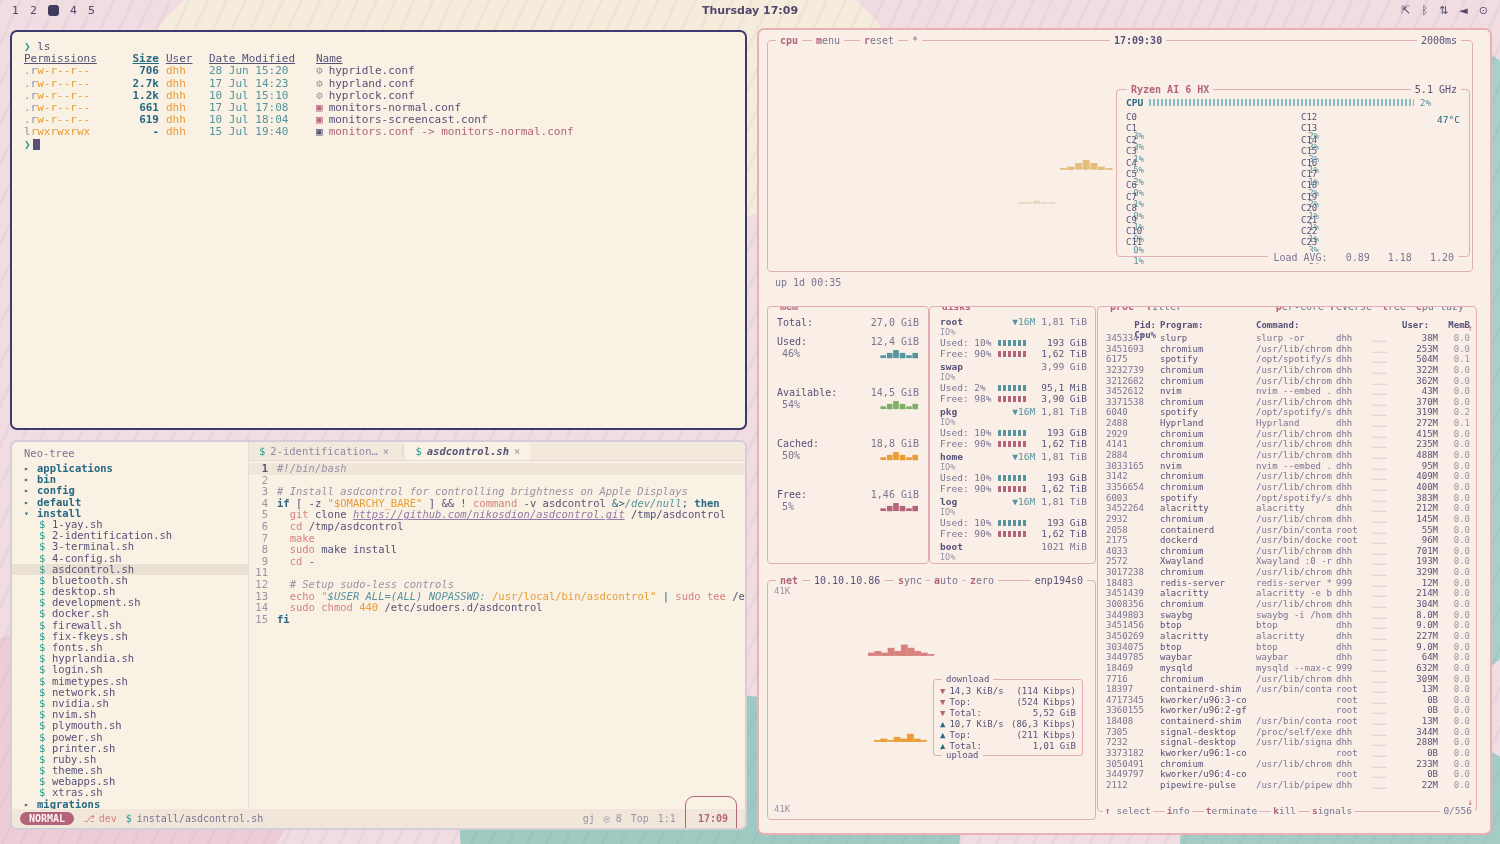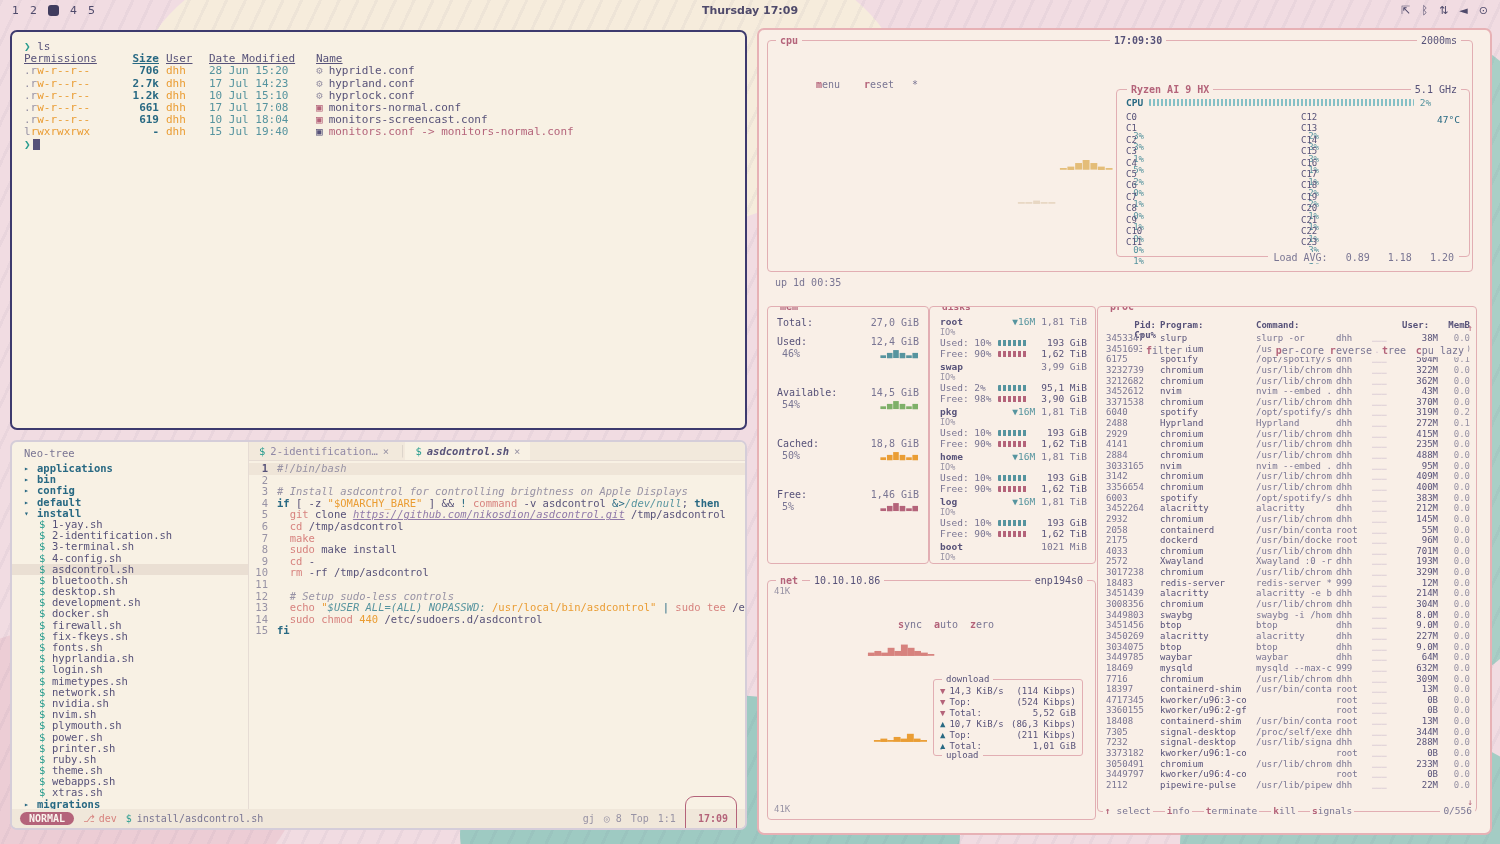--- a/index.html
+++ b/index.html
@@ -85,21 +85,21 @@
   .sl-ficon{color:#2a9d8f;}
   .sl-spacer{flex:1;}
   .sl-dim{color:#9893a5;}
   .sl-clock{border:1px solid #b4637a;color:#b4637a;border-radius:9px;padding:16px 8px;display:flex;gap:4px;font-weight:bold;}
 
   
   #btop{position:absolute;}
   .bx{position:absolute;border:1px solid #e2aeb3;border-radius:4px;}
   .bt,.hbtn,.binfo{position:absolute;top:-7px;background:#f9efe7;padding:0 4px;line-height:13px;white-space:pre;}
   .bt{color:#b4637a;font-weight:bold;}
-  .hbtn{color:#797593;display:inline-block;margin-top:44px;}
+  .hbtn{color:#797593;display:inline-block;}
   .hbtn::first-letter{color:#b4637a;font-weight:bold;}
   .binfo{color:#575279;}
   #cpu-box{left:8px;top:10px;width:706px;height:232px;}
   #cpu-graph{position:absolute;left:292px;top:116px;color:#e4bd78;letter-spacing:1px;font-size:11px;}
   #cpu-graph2{position:absolute;left:250px;top:150px;color:#e8d7c3;letter-spacing:1px;font-size:11px;}
   #cores-panel{position:absolute;left:348px;top:48px;width:354px;height:168px;border:1px solid #e2aeb3;border-radius:4px;padding:6px 9px 4px 9px;}
   .cpu-row{display:flex;align-items:center;gap:6px;height:13px;font-size:9.5px;}
   .cpu-row .cl{color:#286983;font-weight:bold;}
   .cpu-meter{flex:1;height:7px;border-radius:1px;background:repeating-linear-gradient(90deg,#5fb0ba 0 2px,transparent 2px 4px);opacity:.75;}
   .cpu-pct{color:#56949f;}
@@ -394,21 +394,20 @@
       <div id="code">
           <div class="cline cur"><span class="lnum">1</span><span class="lbody"><span class="c-cm">#!/bin/bash</span></span></div>
           <div class="cline"><span class="lnum">2</span><span class="lbody"></span></div>
           <div class="cline"><span class="lnum">3</span><span class="lbody"><span class="c-cm"># Install asdcontrol for controlling brightness on Apple Displays</span></span></div>
           <div class="cline"><span class="lnum">4</span><span class="lbody"><span class="c-kw">if</span><span class="c-tx"> [ -z </span><span class="c-st">"$OMARCHY_BARE"</span><span class="c-tx"> ] &amp;&amp; </span><span class="c-op">!</span><span class="c-tx"> </span><span class="c-fn">command</span><span class="c-tx"> -v asdcontrol </span><span class="c-op">&amp;&gt;</span><span class="c-va">/dev/null</span><span class="c-tx">; </span><span class="c-kw">then</span></span></div>
           <div class="cline"><span class="lnum">5</span><span class="lbody"><span class="c-tx">  </span><span class="c-fn">git</span><span class="c-tx"> clone </span><span class="c-ur">https://github.com/nikosdion/asdcontrol.git</span><span class="c-tx"> /tmp/asdcontrol</span></span></div>
           <div class="cline"><span class="lnum">6</span><span class="lbody"><span class="c-tx">  </span><span class="c-fn">cd</span><span class="c-tx"> /tmp/asdcontrol</span></span></div>
           <div class="cline"><span class="lnum">7</span><span class="lbody"><span class="c-tx">  </span><span class="c-fn">make</span></span></div>
           <div class="cline"><span class="lnum">8</span><span class="lbody"><span class="c-tx">  </span><span class="c-fn">sudo</span><span class="c-tx"> make install</span></span></div>
           <div class="cline"><span class="lnum">9</span><span class="lbody"><span class="c-tx">  </span><span class="c-fn">cd</span><span class="c-tx"> -</span></span></div>
-          <div class="cline"><span class="lnum">10</span><span class="lbody"><span class="c-tx">  </span><span class="c-fn">rm</span><span class="c-tx"> -rf /tmp/asdcontrol</span></span></div>
           <div class="cline"><span class="lnum">11</span><span class="lbody"></span></div>
           <div class="cline"><span class="lnum">12</span><span class="lbody"><span class="c-tx">  </span><span class="c-cm"># Setup sudo-less controls</span></span></div>
           <div class="cline"><span class="lnum">13</span><span class="lbody"><span class="c-tx">  </span><span class="c-fn">echo</span><span class="c-tx"> </span><span class="c-st">"</span><span class="c-va">$USER</span><span class="c-va"> ALL=(ALL) NOPASSWD: </span><span class="c-st">/usr/local/bin/asdcontrol"</span><span class="c-op"> | </span><span class="c-fn">sudo</span><span class="c-tx"> </span><span class="c-fn">tee</span><span class="c-tx"> /etc/sudoe</span></span></div>
           <div class="cline"><span class="lnum">14</span><span class="lbody"><span class="c-tx">  </span><span class="c-fn">sudo</span><span class="c-tx"> </span><span class="c-fn">chmod</span><span class="c-tx"> </span><span class="c-nu">440</span><span class="c-tx"> /etc/sudoers.d/asdcontrol</span></span></div>
           <div class="cline"><span class="lnum">15</span><span class="lbody"><span class="c-kw">fi</span></span></div>
         </div>
     </div>
   </div>
   <div id="statusline">
     <span class="sl-mode">NORMAL</span>
@@ -436,21 +435,21 @@
   <div class="bx" id="cpu-box">
     <span class="bt" style="left:8px">cpu</span>
     <span class="hbtn" style="left:44px">menu</span>
     <span class="hbtn" style="left:92px">reset</span>
     <span class="hbtn" style="left:140px">*</span>
     <span class="binfo" style="left:342px;font-weight:bold">17:09:30</span>
     <span class="binfo" style="right:11px">2000ms</span>
     <div id="cpu-graph">▁▂▄▆▄▂▁</div>
     <div id="cpu-graph2">▁▁▂▁▁</div>
     <div id="cores-panel">
-      <span class="bt" style="left:10px">Ryzen AI 9 HX</span>
+      <span class="bt" style="left:10px">Ryzen AI 6 HX</span>
       <span class="binfo" style="right:8px">5.1 GHz</span>
       <div class="cpu-row">
         <span class="cl">CPU</span>
         <span class="cpu-meter"></span>
         <span class="cpu-pct">2%</span>
         <span class="cpu-temp">47°C</span>
       </div>
       <div id="cores-grid">
           <div class="core-row">
             <span class="cname">C0</span>

